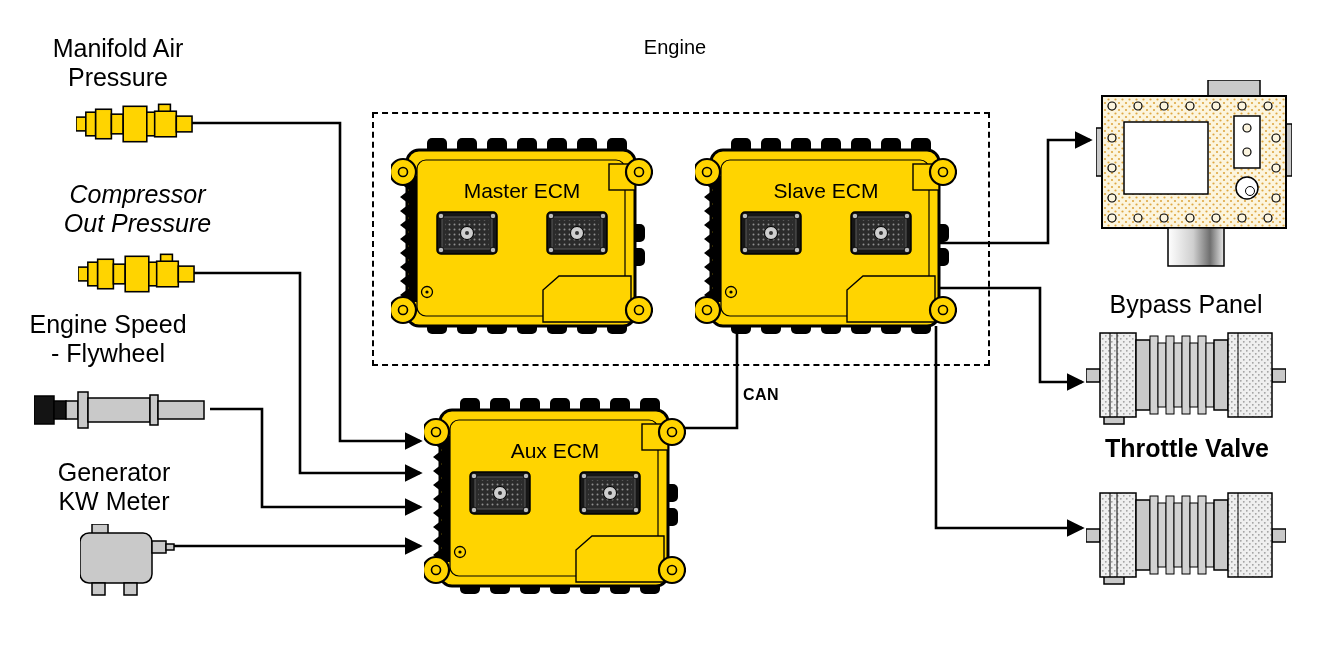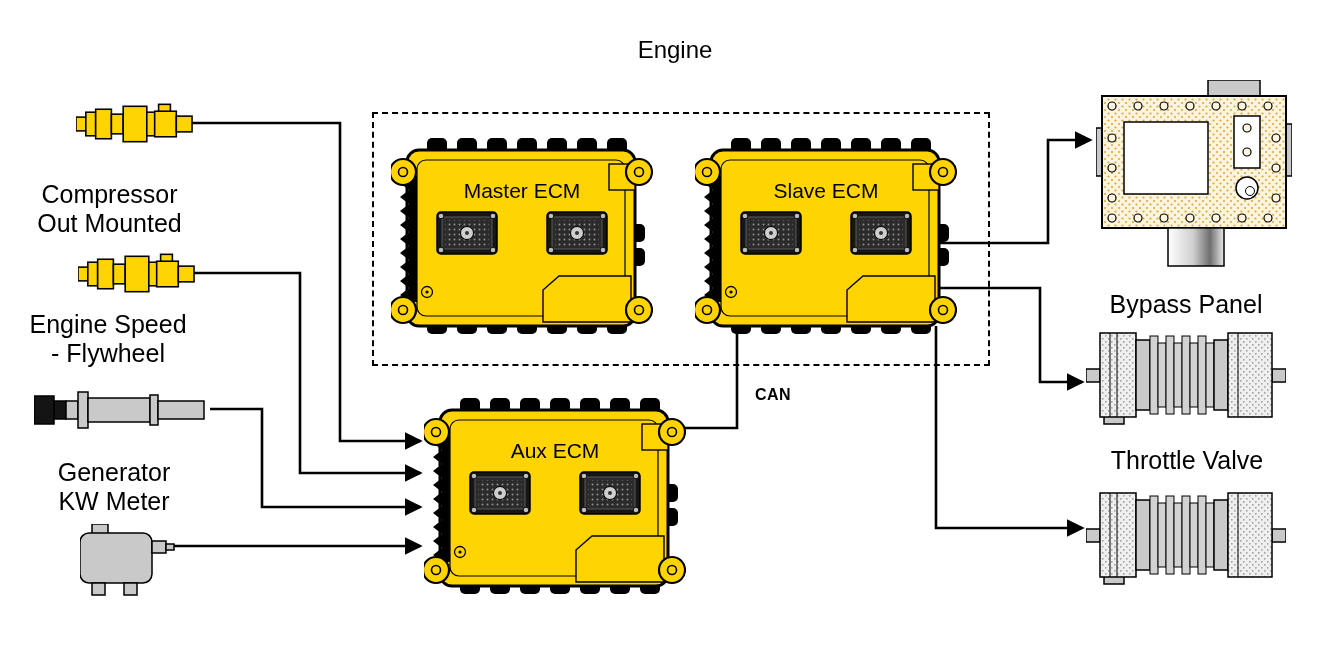--- a/index.html
+++ b/index.html
@@ -3,21 +3,21 @@
 <meta charset="utf-8">
 <style>
   html,body{margin:0;padding:0;background:#fff;}
   .canvas{position:relative;width:1334px;height:648px;background:#fff;overflow:hidden;
           font-family:"Liberation Sans",sans-serif;color:#000;}
   .wires{position:absolute;left:0;top:0;z-index:1;}
   .wire{fill:none;stroke:var(--line-black,#000);stroke-width:2.6;}
   .abs{position:absolute;z-index:2;}
   .lbl{position:absolute;z-index:3;text-align:center;font-size:25px;line-height:1.16;}
   .lbl .ln{display:block;}
-  .title{font-size:24px;}
+  .title{font-size:20px;}
   .can-lbl{position:absolute;z-index:3;font-size:16px;font-weight:700;letter-spacing:.5px;}
   .dashed-box{position:absolute;z-index:1;border:2.5px dashed #000;}
   
   .bump{fill:#000;}
   .ecm-shell{fill:var(--ecm-yellow,#FFD400);stroke:#000;stroke-width:3;}
   .ecm-seam{fill:none;stroke:#000;stroke-width:1.2;}
   .heatsink{fill:#000;}
   .ecm-plate{fill:var(--ecm-yellow,#FFD400);stroke:#000;stroke-width:1.4;}
   .ground{fill:var(--ecm-yellow,#FFD400);stroke:#000;stroke-width:1.3;}
   .ground-dot{fill:#000;}
@@ -173,23 +173,27 @@
     <path class="wire" d="M938,288 H1040 V382 H1082" marker-end="url(#arr)"></path>
     <path class="wire" d="M936,326 V528 H1082" marker-end="url(#arr)"></path>
     <path class="wire" d="M737,326 V428 H684"></path>
   </svg>
 
   <div class="dashed-box" style="left:372px;top:112px;width:614px;height:250px;"></div>
   <div class="lbl title" style="left:520px;top:36px;width:310px;">
     <span class="ln">Engine</span>
   </div>
 
-  <div class="lbl" style="left:12px;top:180px;width:195px;">
+  <div class="lbl" style="left:28px;top:34px;width:180px;">
+    <span class="ln">Manifold Air</span>
+    <span class="ln">Pressure</span>
+  </div>
+  <div class="lbl" style="left:40px;top:180px;width:195px;font-style:italic;">
     <span class="ln">Compressor</span>
-    <span class="ln">Out Mounted</span>
+    <span class="ln">Out Pressure</span>
   </div>
   <div class="lbl" style="left:28px;top:458px;width:172px;">
     <span class="ln">Generator</span>
     <span class="ln">KW Meter</span>
   </div>
   <div class="lbl" style="left:18px;top:310px;width:180px;">
     <span class="ln">Engine Speed</span>
     <span class="ln">- Flywheel</span>
   </div>
 
@@ -223,26 +227,26 @@
   </svg>
   <svg class="abs" style="left:695px;top:128px;" width="262" height="214" viewBox="0 0 262 214">
     <use href="#ecm-body"></use>
     <text class="ecm-label" x="131" y="70">Slave ECM</text>
   </svg>
   <svg class="abs" style="left:424px;top:388px;" width="262" height="214" viewBox="0 0 262 214">
     <use href="#ecm-body"></use>
     <text class="ecm-label" x="131" y="70">Aux ECM</text>
   </svg>
 
-  <div class="can-lbl" style="left:743px;top:386px;margin-left:12px;">CAN</div>
+  <div class="can-lbl" style="left:743px;top:386px;">CAN</div>
 
   <div class="lbl" style="left:1088px;top:290px;width:196px;">
     <span class="ln">Bypass Panel</span>
   </div>
-  <div class="lbl" style="left:1082px;top:446px;width:210px;">
+  <div class="lbl" style="left:1082px;top:434px;width:210px;font-weight:bold;">
     <span class="ln">Throttle Valve</span>
   </div>
 
   <svg class="abs" style="left:1096px;top:80px;" width="196" height="188" viewBox="0 0 196 188">
     <rect class="gry" x="112" y="0" width="52" height="18"></rect>
     <rect class="gry" x="0" y="48" width="8" height="48"></rect>
     <rect class="gry" x="188" y="44" width="8" height="52"></rect>
     <rect class="fstip" x="6" y="16" width="184" height="132"></rect>
     <circle class="bolt" cx="16" cy="26" r="4"></circle>
       <circle class="bolt" cx="42" cy="26" r="4"></circle>

